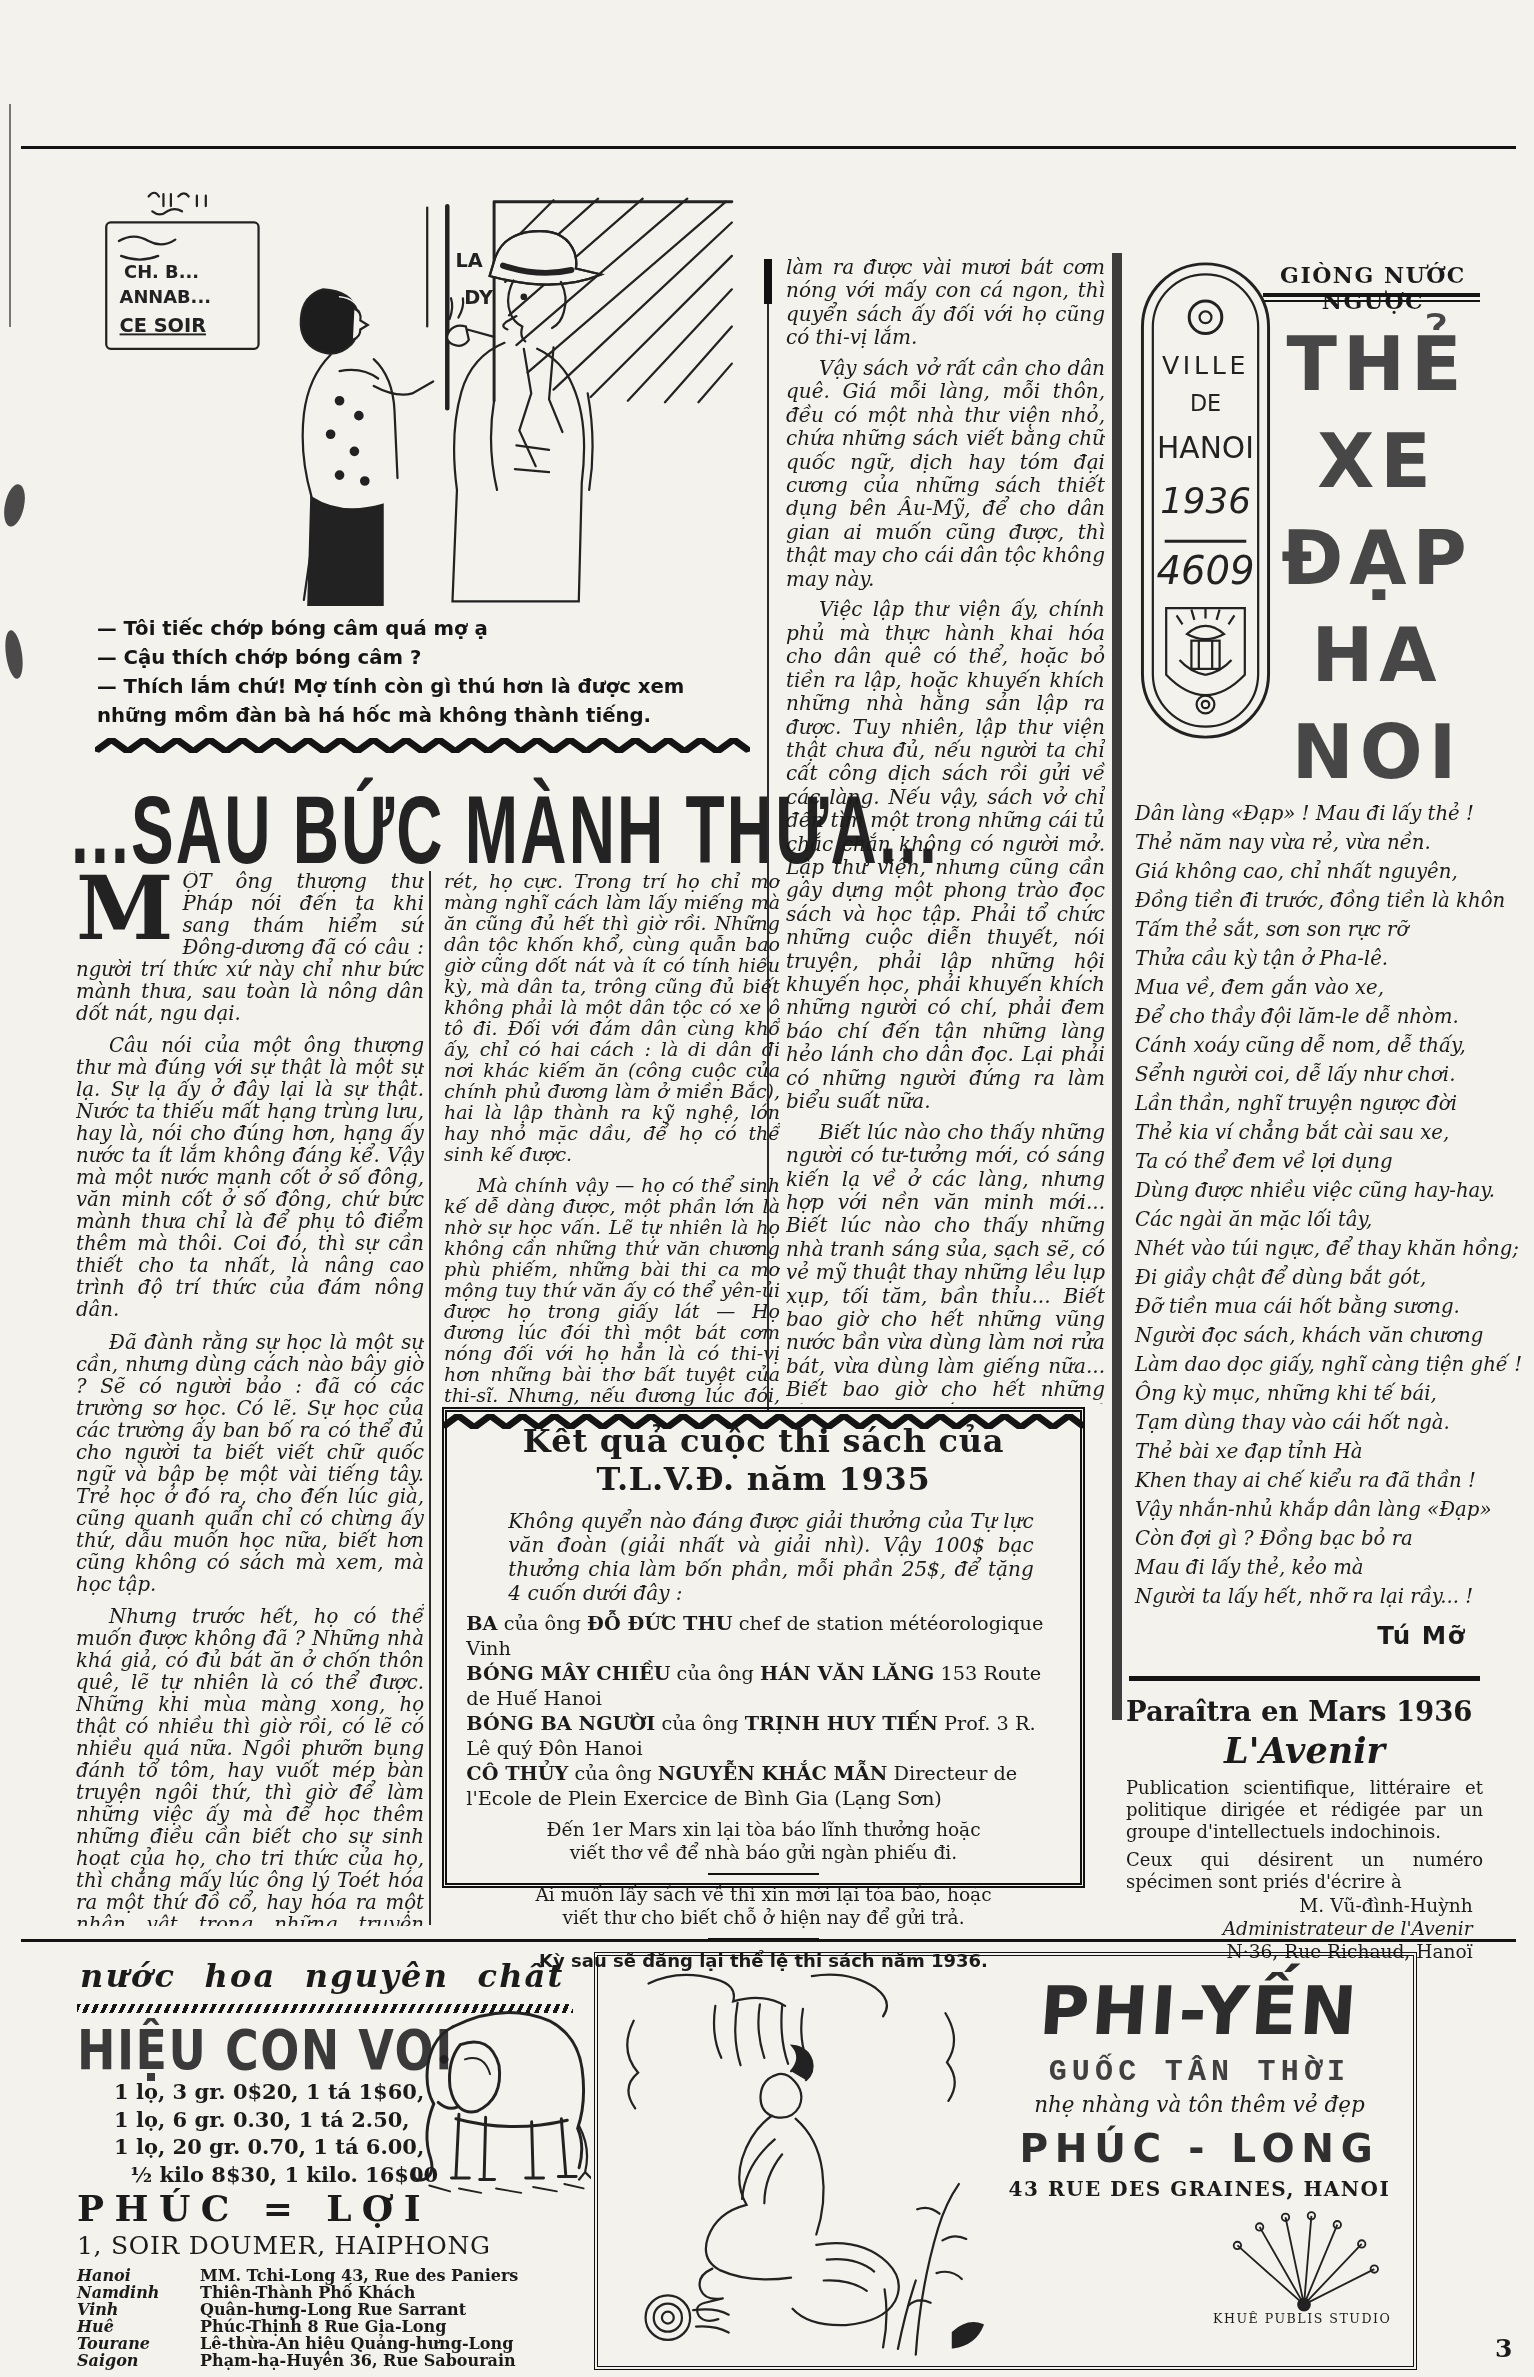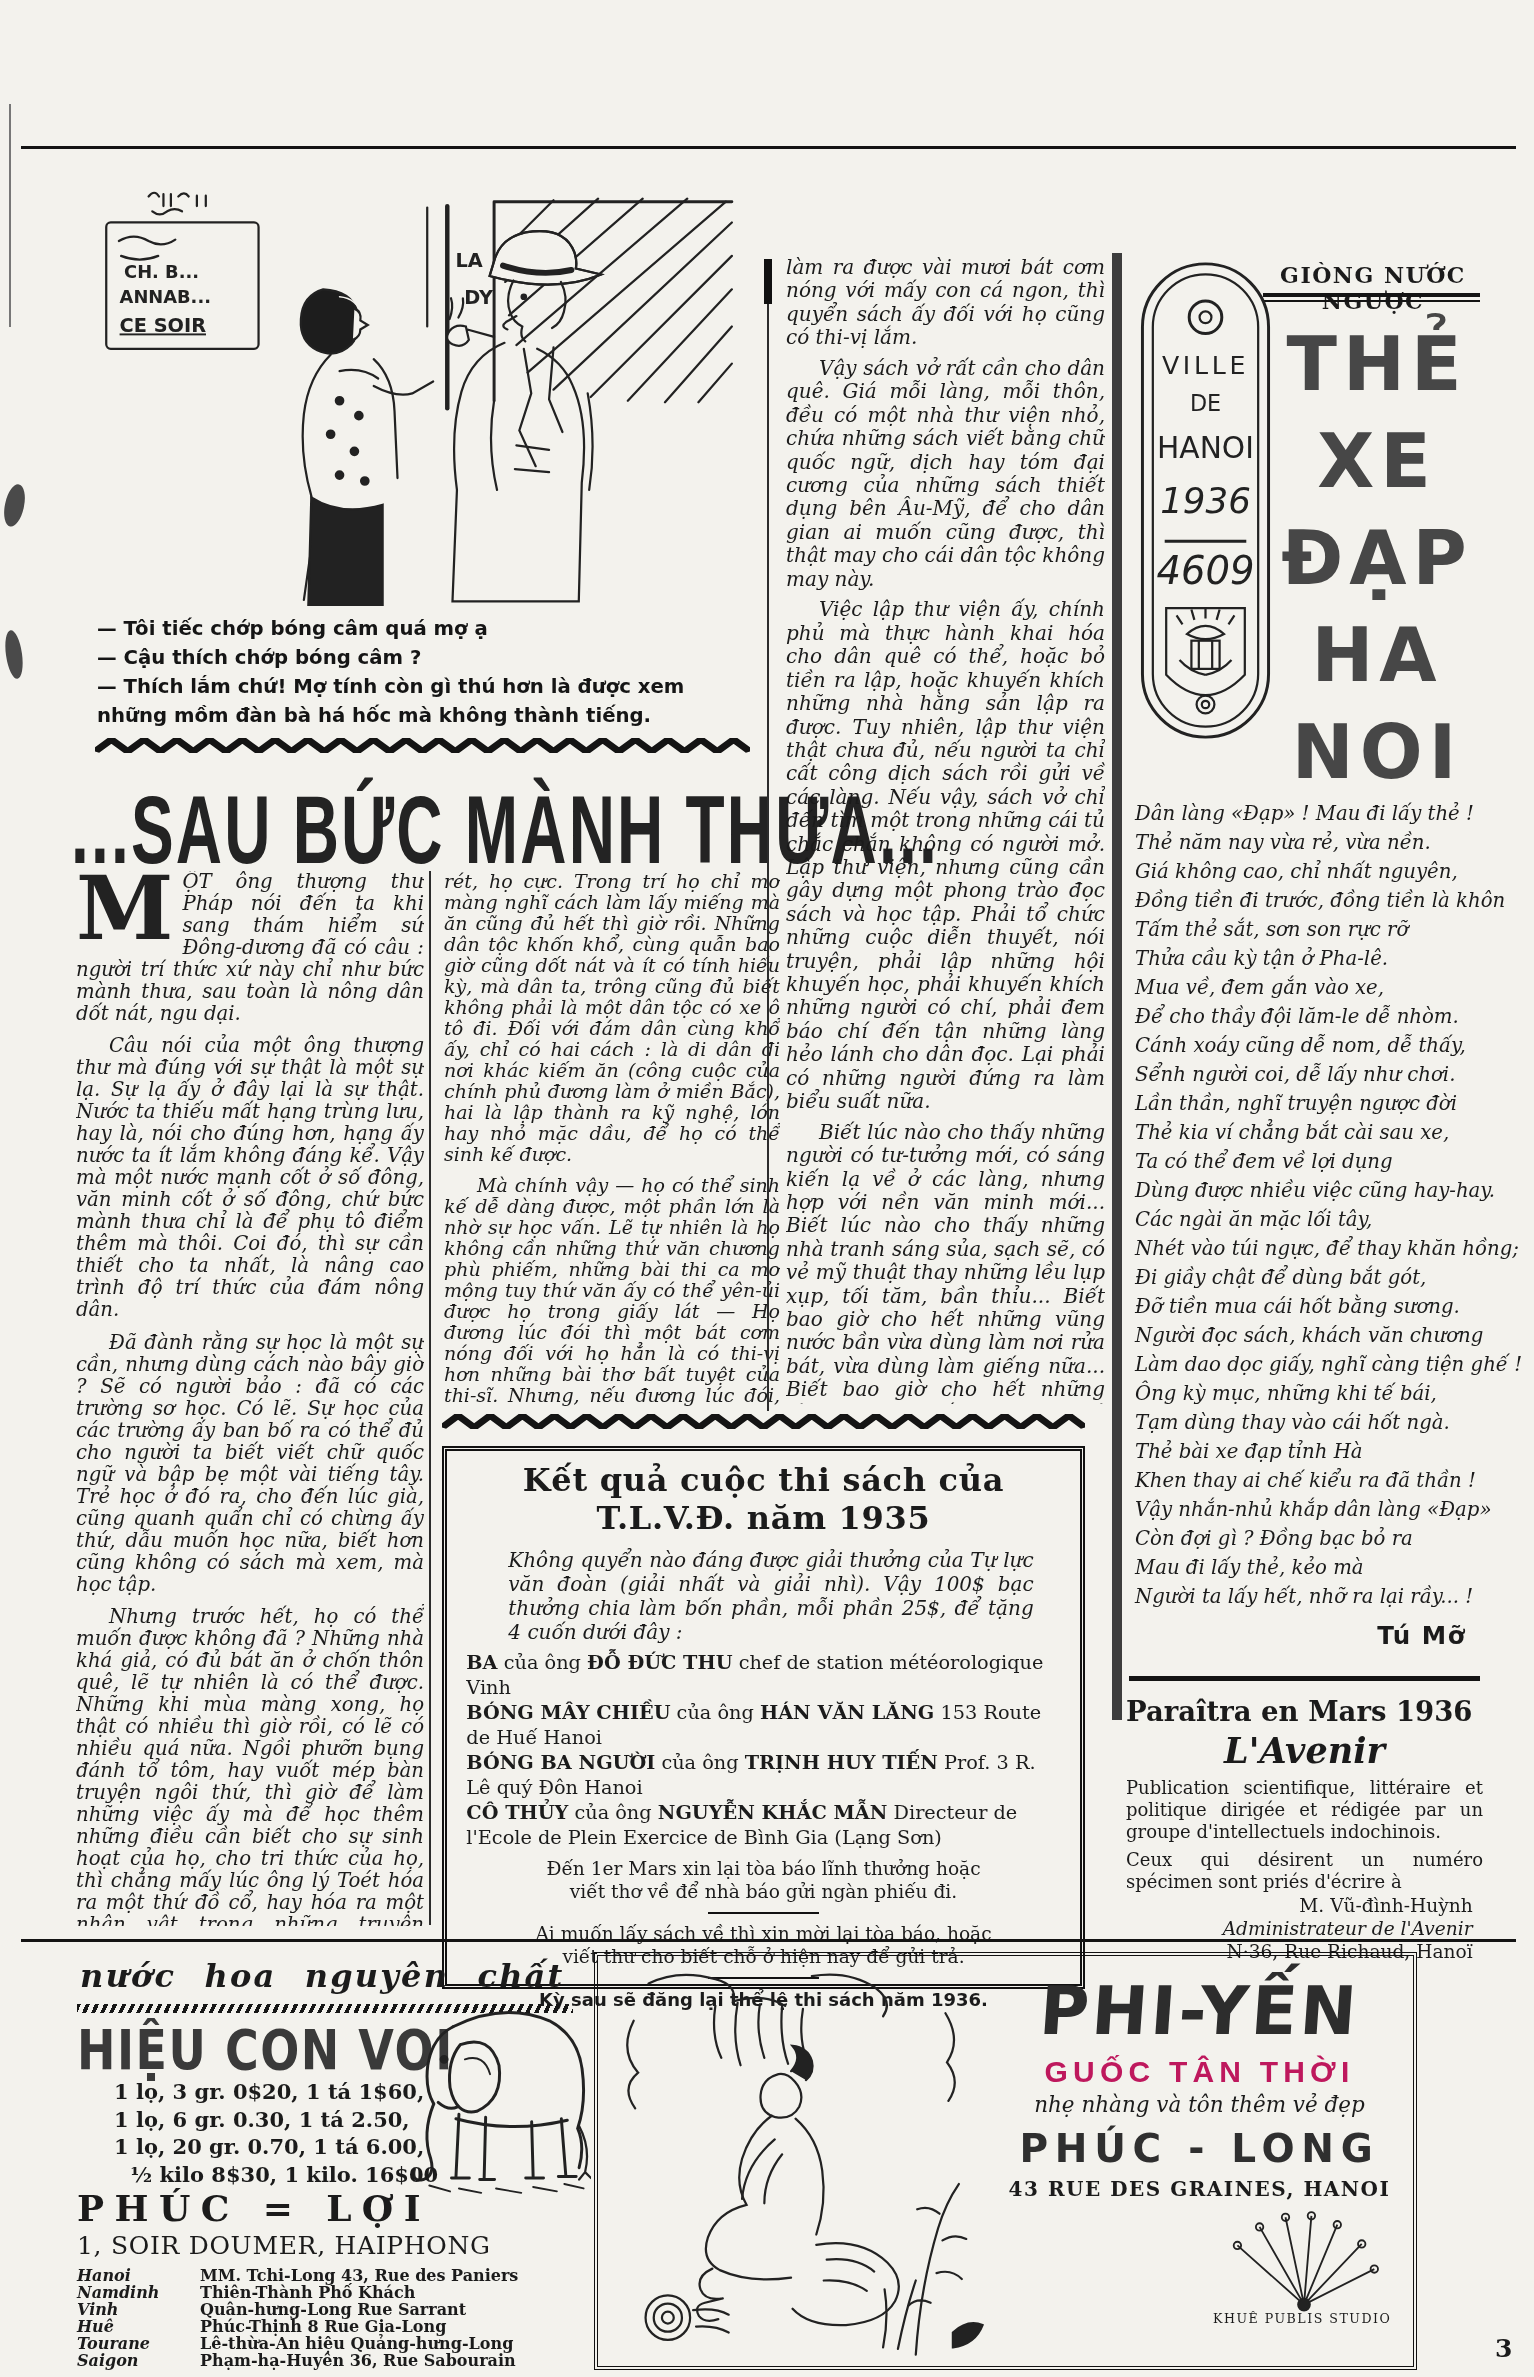--- a/index.html
+++ b/index.html
@@ -30,21 +30,21 @@
   #main-col2{left:444px;top:871px;width:336px;height:535px;overflow:hidden;
              font-size:19px;line-height:21px;}
   
   #mid-rule{left:767px;top:259px;height:1152px;}
   #mid-rule-thick{left:764px;top:259px;width:8.2px;height:45px;background:#111;}
   #middle-col{left:786px;top:256px;width:319px;height:1148px;overflow:hidden;
               font-size:20px;line-height:23.4px;}
   #middle-col p{margin-bottom:7.4px;}
   #zz-mid{left:442px;top:1414px;width:643px;height:15px;}
   
-  #contest-box{left:442px;top:1446px;width:643px;height:543px;border:5.2px double #111;
+  #contest-box{left:442px;top:1407px;width:643px;height:481px;border:5.2px double #111;
                box-sizing:border-box;padding:10.4px 19.3px;}
   #contest-title{text-align:center;font-weight:bold;font-size:32px;letter-spacing:0.7px;}
   #contest-intro{margin:10.4px 27px 6px 42px;font-style:italic;font-size:20px;line-height:24px;text-align:justify;}
   .winner{font-size:19.3px;line-height:25px;}
   .w-bold{font-weight:bold;}
   .note{width:475px;margin:7.4px auto 0;text-align:center;font-size:18.6px;line-height:23px;}
   .minisep{width:111px;height:2.2px;background:#111;margin:9px auto 0;}
   #note3{font-family:"DejaVu Sans",sans-serif;font-weight:bold;font-size:18px;text-align:center;margin-top:10.4px;}
   
   #right-bar{left:1112px;top:253px;width:10.4px;height:1467px;background:#3d3d3d;}
@@ -80,22 +80,22 @@
   #convoi-brand{left:6px;top:235px;font-weight:bold;font-size:36px;letter-spacing:10.4px;}
   #convoi-addr{left:6px;top:279px;font-size:25px;letter-spacing:0.7px;}
   #convoi-agents{left:6px;top:315px;font-size:16px;line-height:17px;font-weight:bold;}
   .agent .city{display:inline-block;width:123px;font-style:italic;}
   
   #phiyen{left:594px;top:1952px;width:823px;height:418px;border:4.5px double #111;box-sizing:border-box;}
   #phiyen-art{left:6px;top:4.5px;width:386px;height:400px;}
   #phiyen-text{left:397px;top:16.3px;width:409px;text-align:center;}
   #phiyen-title{font-family:"DejaVu Sans",sans-serif;font-weight:bold;font-size:67px;
                 letter-spacing:3px;color:#2d2d2d;transform:skewX(-4deg);}
-  #phiyen-sub1{margin-top:4.5px;font-family:Liberation Sans, sans-serif;font-weight:bold;
-               font-size:30px;letter-spacing:5.2px;color:#be185d;}
+  #phiyen-sub1{margin-top:4.5px;font-family:Liberation Mono, monospace;font-weight:bold;
+               font-size:30px;letter-spacing:5.2px;color:#404040;}
   #phiyen-sub2{margin-top:3px;font-style:italic;font-size:21.5px;}
   #phiyen-brand{margin-top:9px;font-family:"DejaVu Sans",sans-serif;font-weight:bold;
                 font-size:39px;letter-spacing:6.7px;color:#2f2f2f;}
   #phiyen-addr{margin-top:6px;font-weight:bold;font-size:20px;letter-spacing:1.5px;}
   #phiyen-studio{left:615px;top:355px;font-size:12.6px;letter-spacing:1.5px;font-weight:normal;}
   #phiyen-fan{left:617px;top:245px;width:178px;height:111px;}
   #page-num{left:1495px;top:2334px;font-weight:bold;font-size:25px;}
   
   .smudge{background:#4a4a4a;border-radius:50%;}
   #smudge1{left:4.5px;top:484px;width:19.3px;height:43px;transform:rotate(12deg);}

